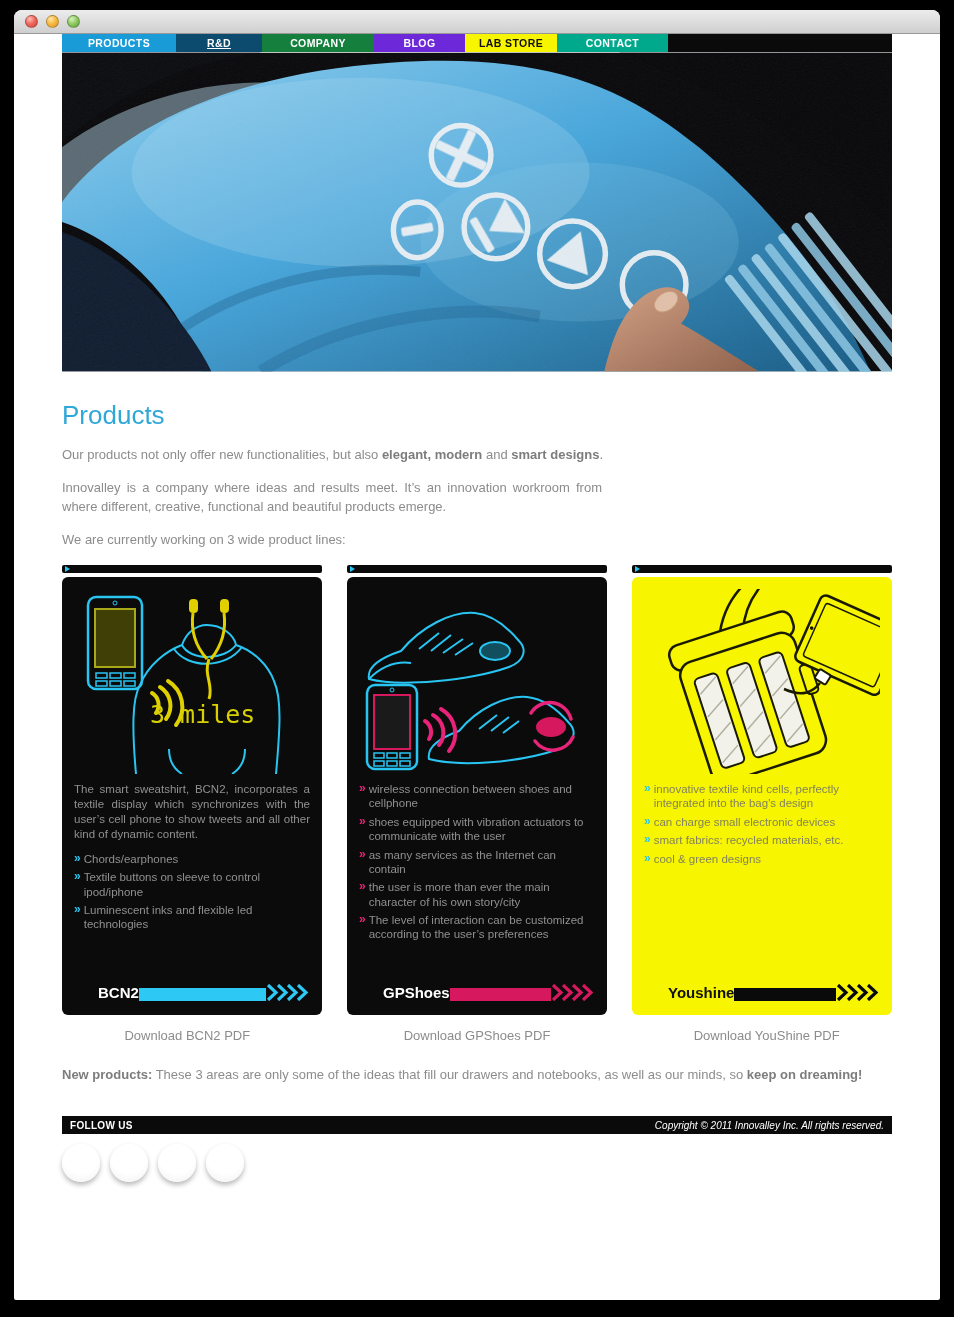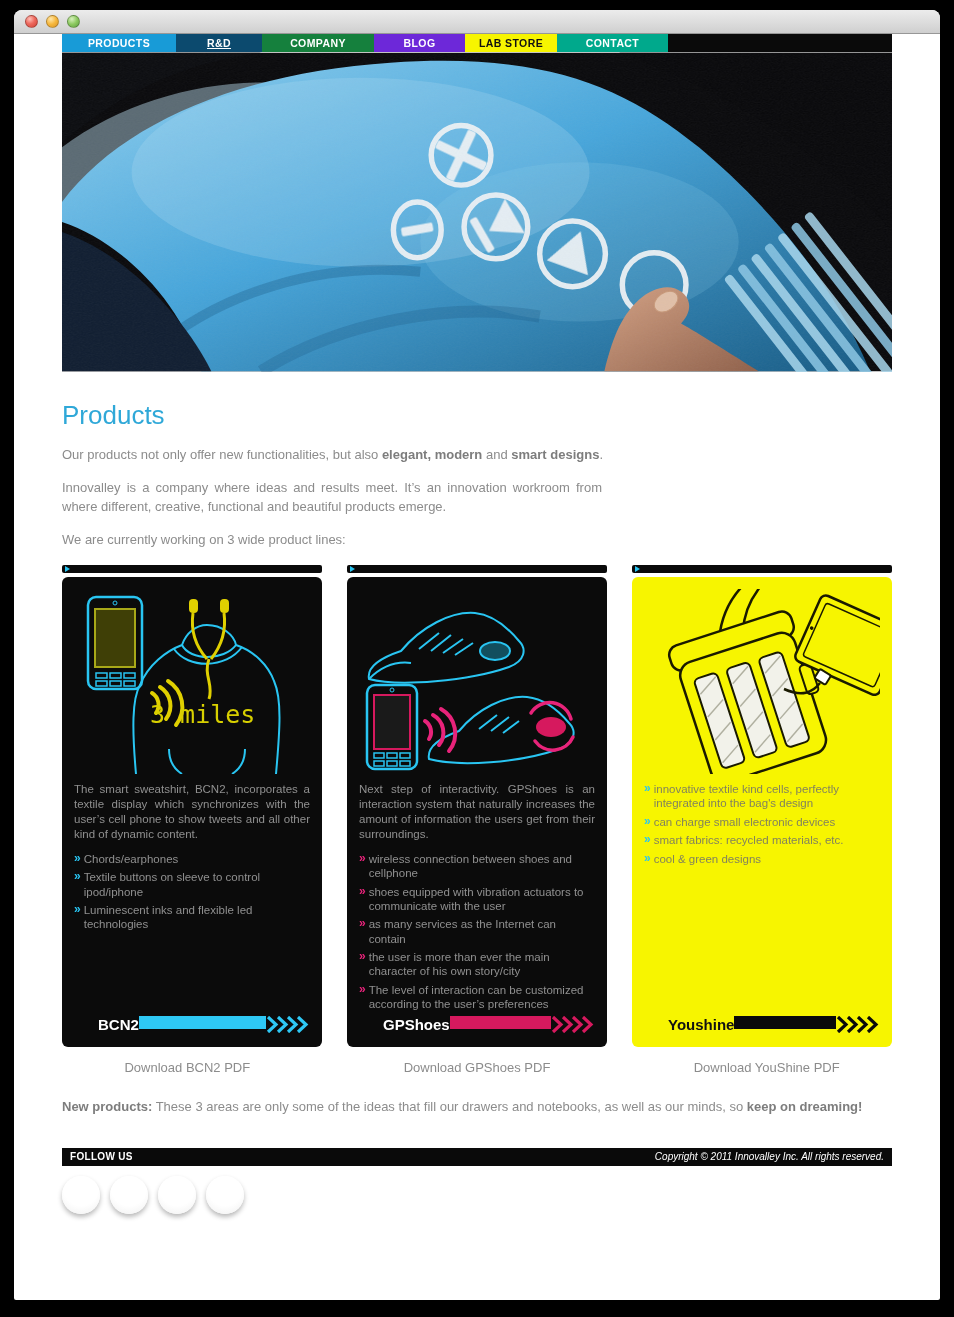--- a/index.html
+++ b/index.html
@@ -40,21 +40,21 @@
   .card-body.yellow{background:#f7f500;}
   .illus{height:185px;margin-bottom:8px;line-height:0;}
   .card-desc{font-size:11.5px;line-height:1.3;color:#909090;text-align:justify;margin:0 0 10px;}
   .yellow .card-desc{color:#83835c;}
   ul.bullets{list-style:none;margin:0;padding:0;}
   .bullets li{display:flex;font-size:11.5px;line-height:1.25;color:#909090;margin-bottom:4px;}
   .yellow .bullets li{color:#83835c;}
   .chev{font-weight:bold;margin-right:3px;font-size:12px;line-height:1.1;}
   .chev.cyan{color:#29c5f2;}
   .chev.pink{color:#e8237a;}
-  .card-footer{margin-top:auto;display:flex;align-items:flex-start;padding-left:24px;}
+  .card-footer{margin-top:auto;display:flex;align-items:flex-end;padding-left:24px;}
   .pname{font-size:15px;font-weight:bold;color:#fff;}
   .yellow .pname{color:#111;}
   .bar{height:13px;flex:1;}
   .bar.c1{background:#2ec8f5;}
   .bar.c2{background:#d6195e;}
   .bar.c3{background:#0a0a0a;}
   .chevrons{width:44px;height:17px;flex:0 0 auto;}
   .downloads{display:flex;gap:39px;margin-top:13px;}
   .download{width:260px;text-align:center;color:#8c8c8c;font-size:13px;cursor:pointer;}
   .newp{margin-top:24px;font-size:13px;color:#8c8c8c;}
@@ -265,21 +265,20 @@
                     <rect x="41" y="172" width="10" height="5"></rect>
                 </g>
               </g>
               <g stroke="#e8237a" stroke-width="4" fill="none" stroke-linecap="round">
                 <path d="M66 132 a13 13 0 0 1 4 18"></path>
                 <path d="M74 126 a20 20 0 0 1 6 30"></path>
                 <path d="M82 120 a28 28 0 0 1 8 42"></path>
               </g>
             </svg>
           </div>
-          <p class="card-desc">Next step of interactivity. GPShoes is an interaction system that naturally increases the amount of information the users get from their surroundings.</p>
           <ul class="bullets">
             <li>
                 <span class="chev pink">»</span>
                 <span>wireless connection between shoes and cellphone</span>
               </li>
             <li>
                 <span class="chev pink">»</span>
                 <span>shoes equipped with vibration actuators to communicate with the user</span>
               </li>
             <li>

